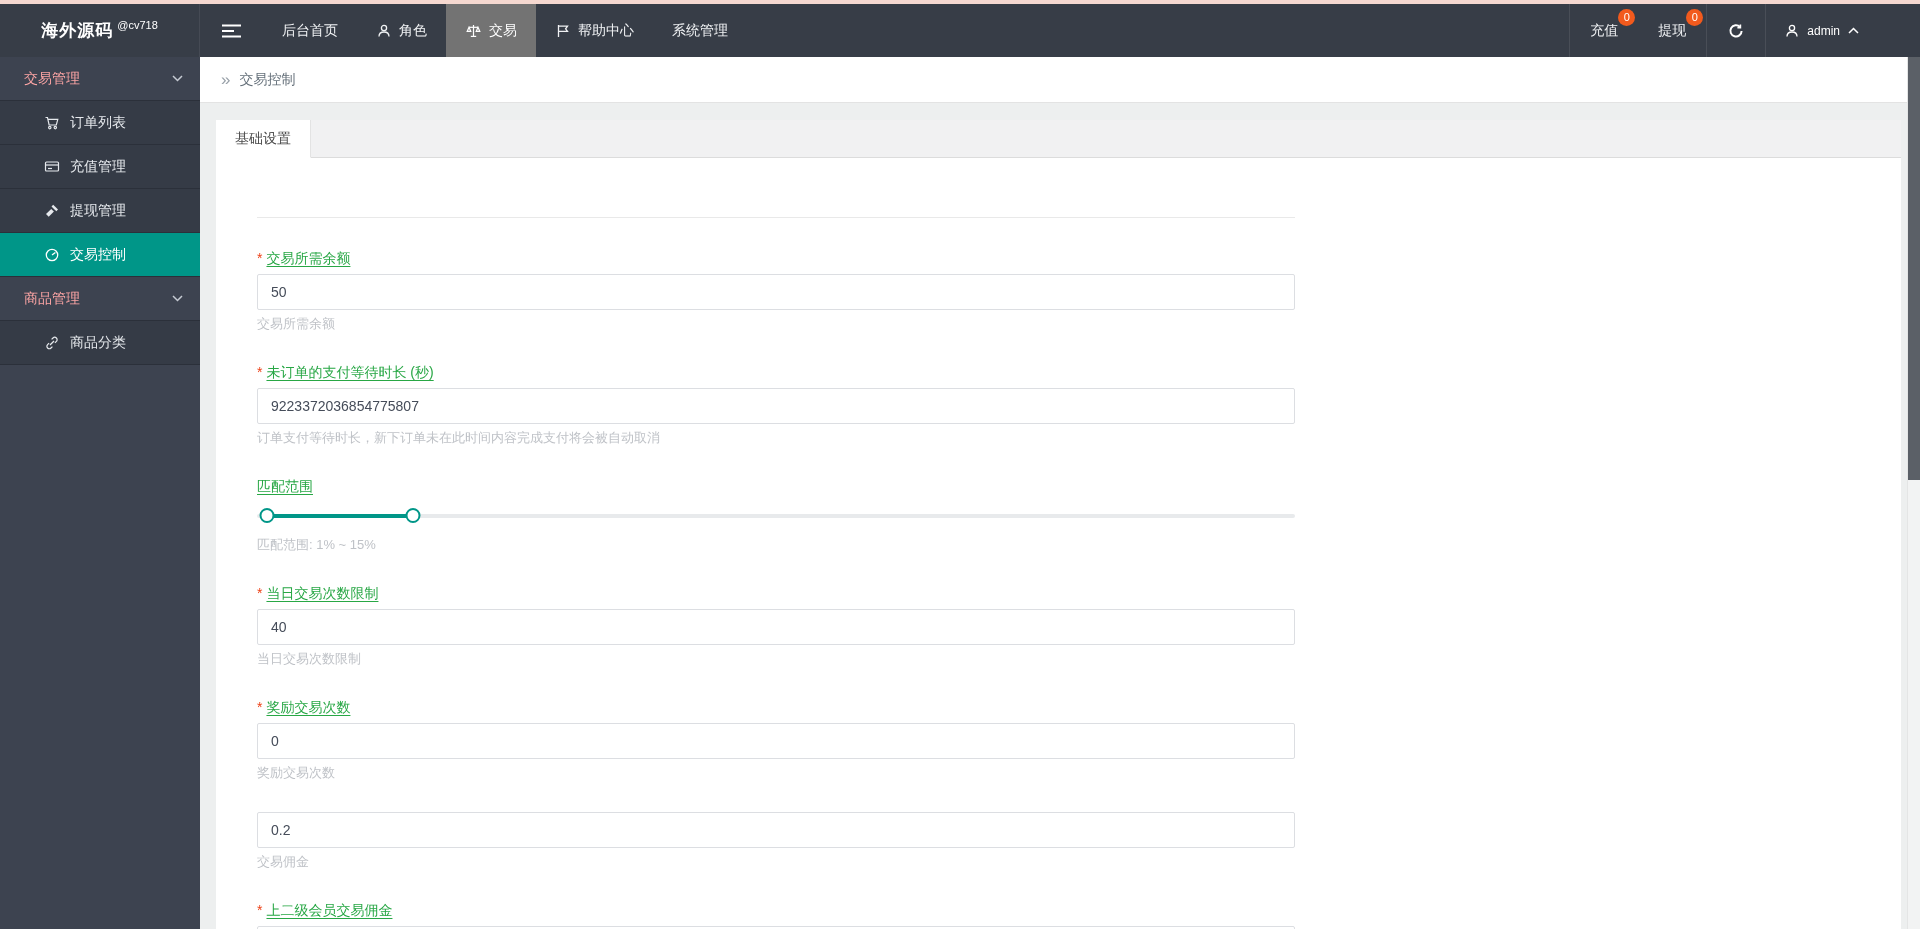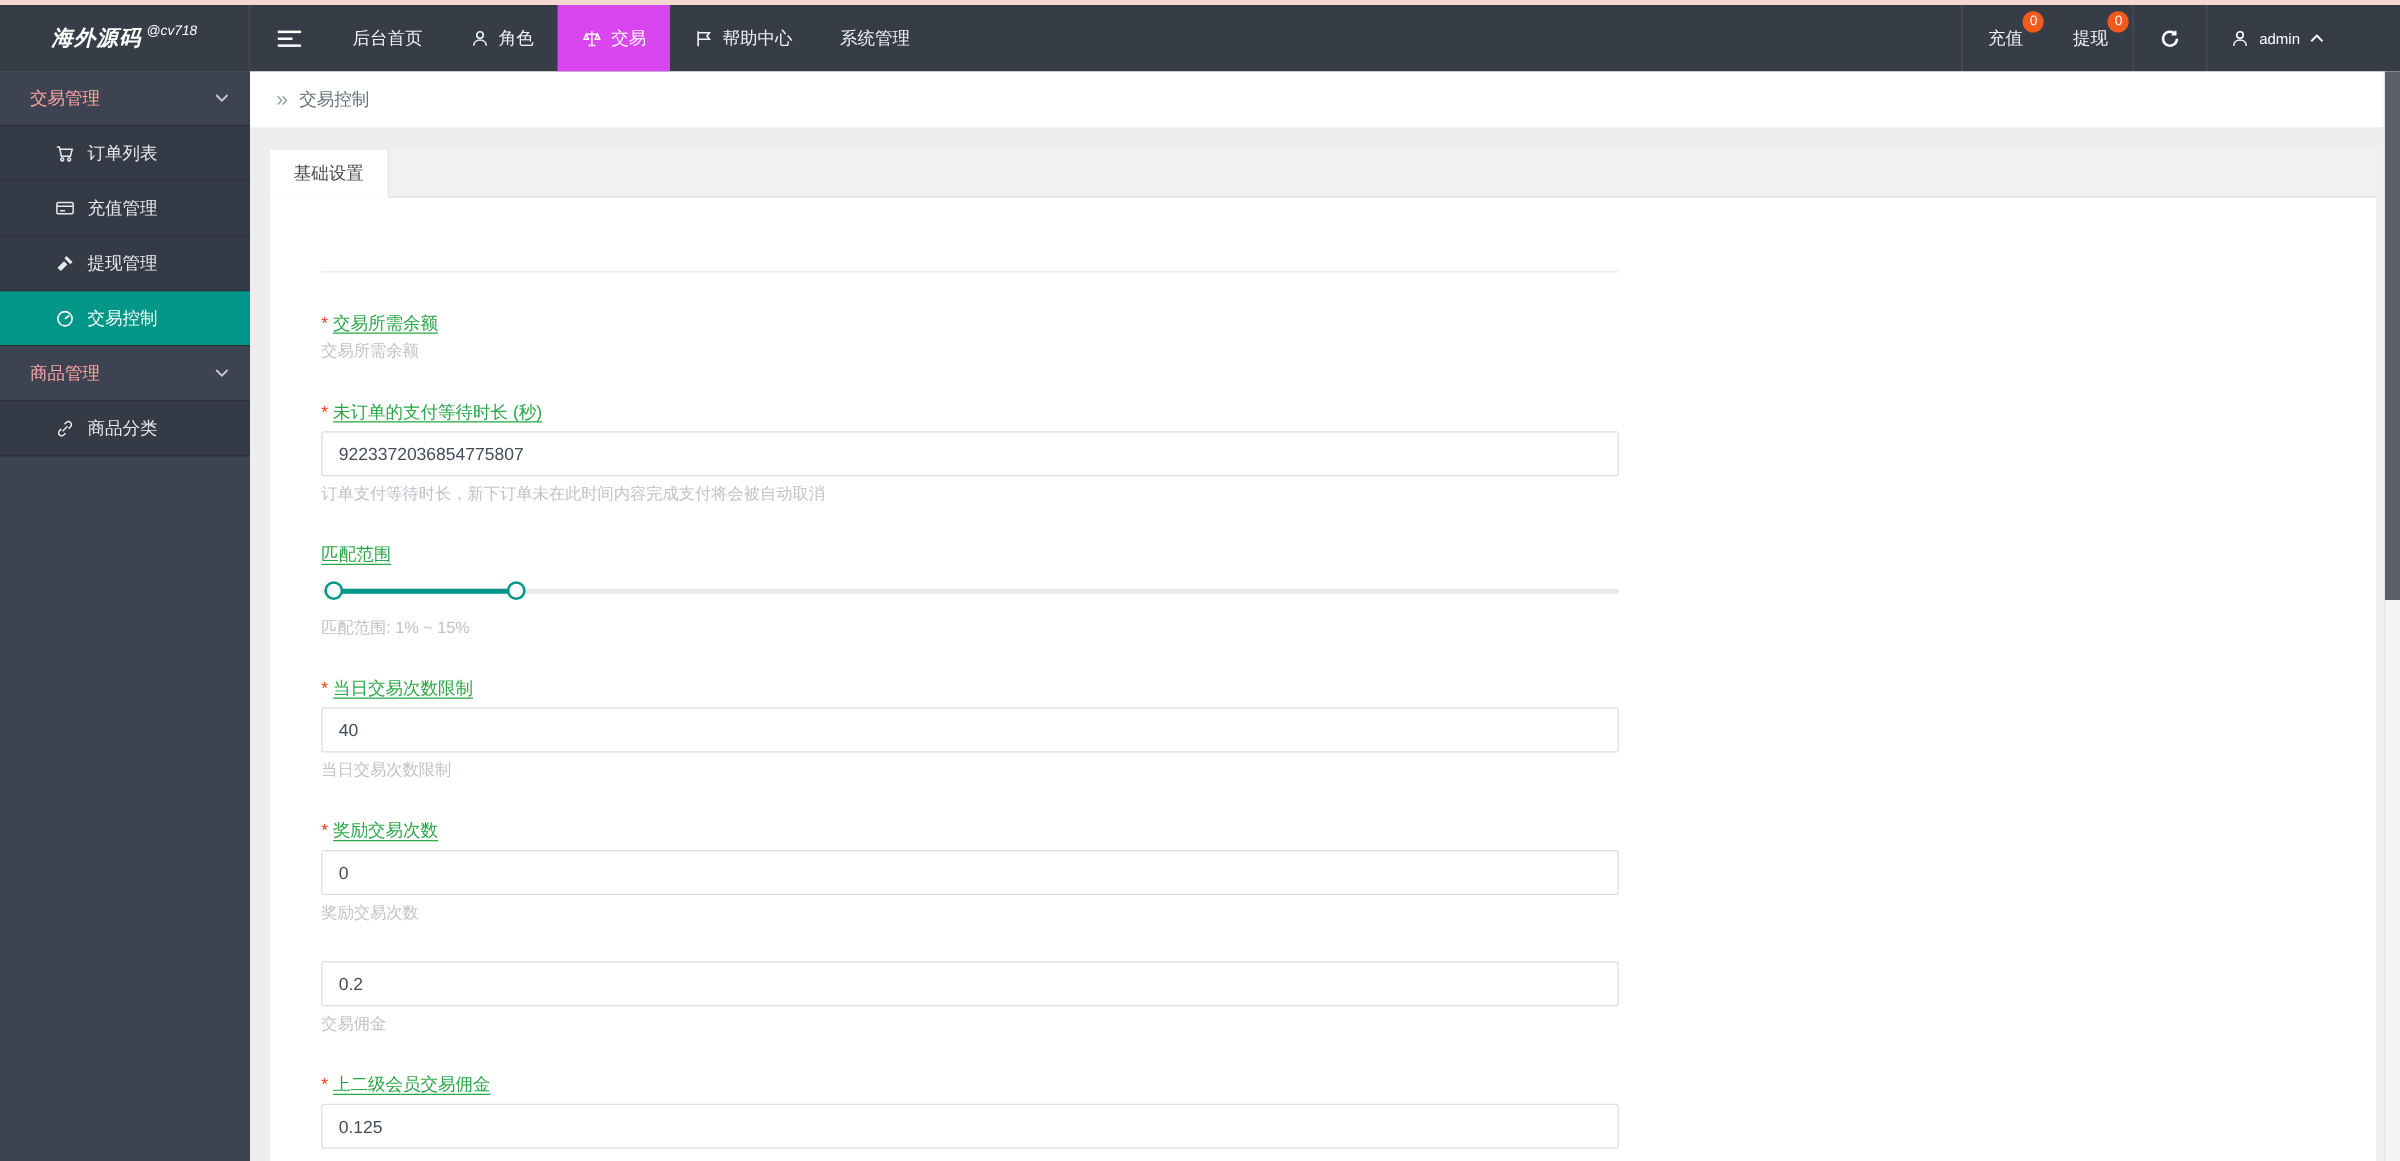--- a/index.html
+++ b/index.html
@@ -5,25 +5,25 @@
   * { margin:0; padding:0; box-sizing:border-box; }
   html,body { width:1920px; height:929px; overflow:hidden; background:#edefef;
               font-family:"Liberation Sans","DejaVu Sans",sans-serif; }
 
   
   .top-strip { position:absolute; left:0; top:0; width:1920px; height:4px; background:#f5d8d0; z-index:60; }
   .topbar { position:absolute; left:0; top:4px; width:1920px; height:53px; background:#373d47;
             display:flex; align-items:stretch; z-index:50; }
   .logo { width:200px; display:flex; align-items:center; justify-content:center;
           color:#fff; font-size:17px; font-weight:bold; letter-spacing:1px;
-          border-right:1px solid rgba(255,255,255,0.07);font-style:italic; }
+          border-right:1px solid rgba(255,255,255,0.07); }
   .logo sup { font-size:11px; font-weight:normal; margin-left:4px; transform:translateY(-6px); letter-spacing:0; }
   .hamburger { display:flex; align-items:center; padding:0 22px; cursor:pointer; }
   .nav-item { display:flex; align-items:center; gap:7px; padding:11px 19px; color:#f0f2f4; font-size:14px; cursor:pointer; }
-  .nav-item.active { background:#d946ef; color:#fff; }
+  .nav-item.active { background:#737373; color:#fff; }
   .tb-right { margin-left:auto; display:flex; align-items:stretch; margin-right:42px; }
   .tb-sep { width:1px; background:rgba(255,255,255,0.09); }
   .tb-action { position:relative; display:flex; align-items:center; padding:0 20px; color:#f0f2f4; font-size:14px; cursor:pointer; }
   .badge { position:absolute; top:5px; right:3px; min-width:17px; height:17px; border-radius:9px;
            background:#f25a1d; color:#fff; font-size:11px; line-height:17px; text-align:center; padding:0 4px; }
   .tb-user { display:flex; align-items:center; gap:7px; padding:0 18px; color:#fff; font-size:12px; cursor:pointer; }
 
   
   .sidebar { position:absolute; left:0; top:57px; width:200px; bottom:0; background:#3d4350; z-index:40; }
   .side-item { height:44px; display:flex; align-items:center; font-size:14px;
@@ -242,20 +242,21 @@
       <div class="tab active">
         <span>基础设置</span>
       </div>
     </div>
 
     <div class="form-area">
       <div class="form-divider"></div>
 
       <div class="fgroup">
         <div class="flabel"><span class="req">*</span><span class="txt">交易所需余额</span></div>
+        <input class="finput" type="text" value="50" style="">
         <div class="fhelp">交易所需余额</div>
       </div>
 
       <div class="fgroup">
         <div class="flabel"><span class="req">*</span><span class="txt">未订单的支付等待时长 (秒)</span></div>
         <input class="finput" type="text" value="9223372036854775807" style="">
         <div class="fhelp">订单支付等待时长，新下订单未在此时间内容完成支付将会被自动取消</div>
       </div>
 
       <div class="fgroup">

